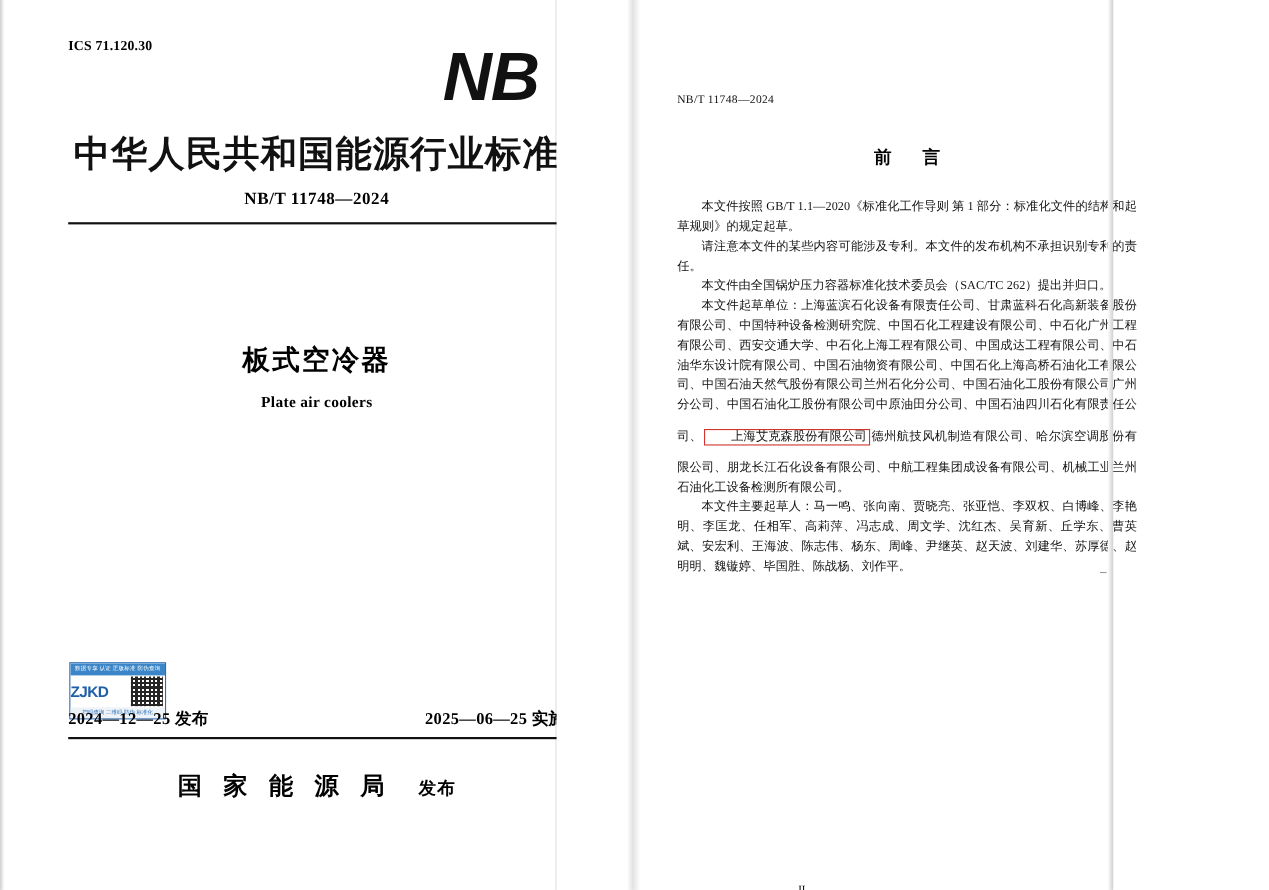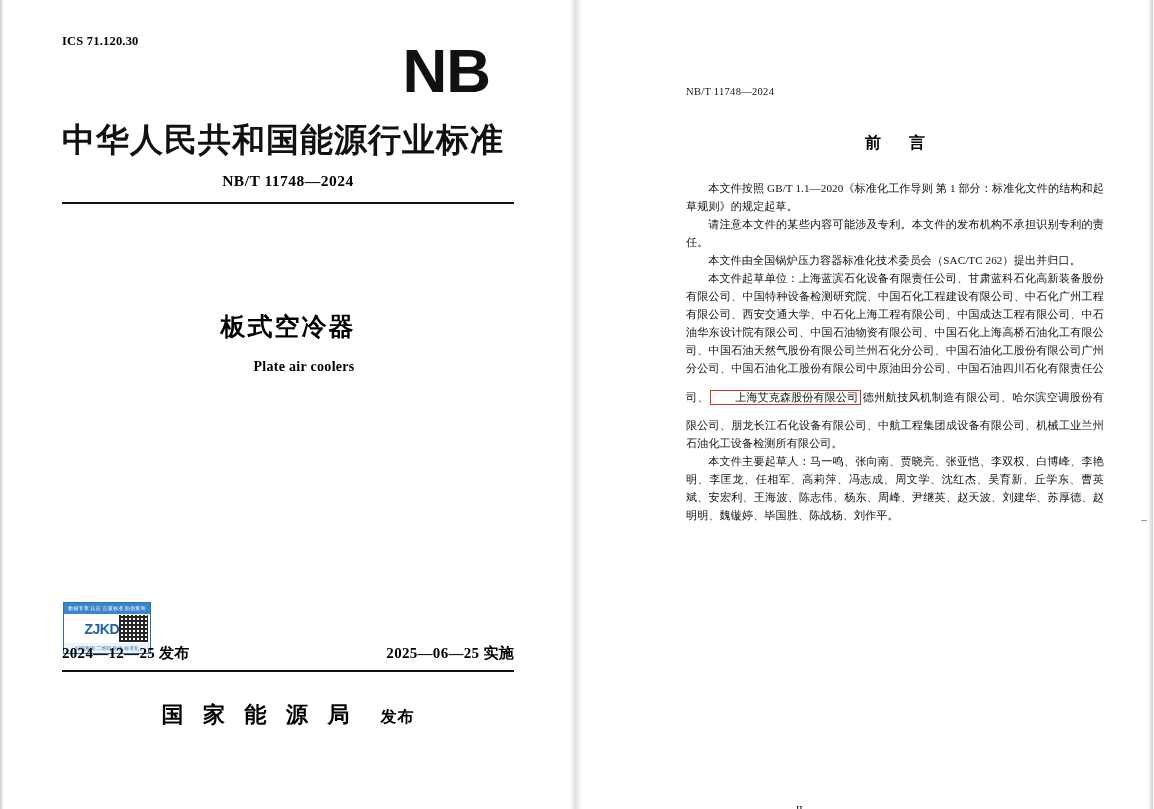--- a/index.html
+++ b/index.html
@@ -9,21 +9,21 @@
   }
   body {
     width: 1154px;
     height: 809px;
     font-family: "Liberation Serif", serif;
     color: #000;
     overflow: hidden;
   }
   .page-wrap {
     position: relative;
-    width: 1154px;
+    width: 1012px;
     height: 809px;
     display: flex;
     background: #fdfdfd;
   }
   
   .cover-page {
     position: relative;
     width: 576px;
     height: 809px;
     background: #ffffff;
@@ -47,26 +47,28 @@
   .nb-logo {
     position: absolute;
     right: 24px;
     top: 8px;
     font-family: "Liberation Sans", sans-serif;
     font-weight: 700;
     font-size: 62px;
     letter-spacing: -1px;
     line-height: 1;
     color: #111;
+    font-style: italic;
   }
   .std-title {
     position: absolute;
     left: 0;
     top: 86px;
     width: 452px;
+    text-align: center;
     font-family: "Liberation Serif", serif;
     font-weight: 700;
     font-size: 33px;
     letter-spacing: 1px;
     color: #111;
   }
   .std-number {
     position: absolute;
     left: 0;
     top: 140px;
@@ -90,21 +92,21 @@
     top: 278px;
     width: 452px;
     text-align: center;
     font-family: "Liberation Serif", serif;
     font-weight: 700;
     font-size: 25px;
     letter-spacing: 2px;
   }
   .doc-title-en {
     position: absolute;
-    left: 16px;
+    left: 0;
     top: 327px;
     width: 452px;
     text-align: center;
     font-family: "Liberation Serif", serif;
     font-weight: 700;
     font-size: 14px;
     letter-spacing: 0.3px;
   }
   .qr-badge {
     position: absolute;
@@ -131,21 +133,21 @@
     display: flex;
     height: 29px;
     align-items: center;
   }
   .qr-badge .qr-zjkd {
     flex: 1;
     font-family: "Liberation Sans", sans-serif;
     font-weight: 700;
     font-size: 14px;
     color: #1f5fa8;
-    text-align: right;
+    text-align: left;
     letter-spacing: -0.5px;
   }
   .qr-badge .qr-code {
     width: 29px;
     height: 27px;
     margin-right: 2px;
     background:
       repeating-linear-gradient(90deg, #000 0 2px, #fff 2px 4px),
       repeating-linear-gradient(0deg, #000 0 2px, #fff 2px 4px);
     background-blend-mode: multiply;

